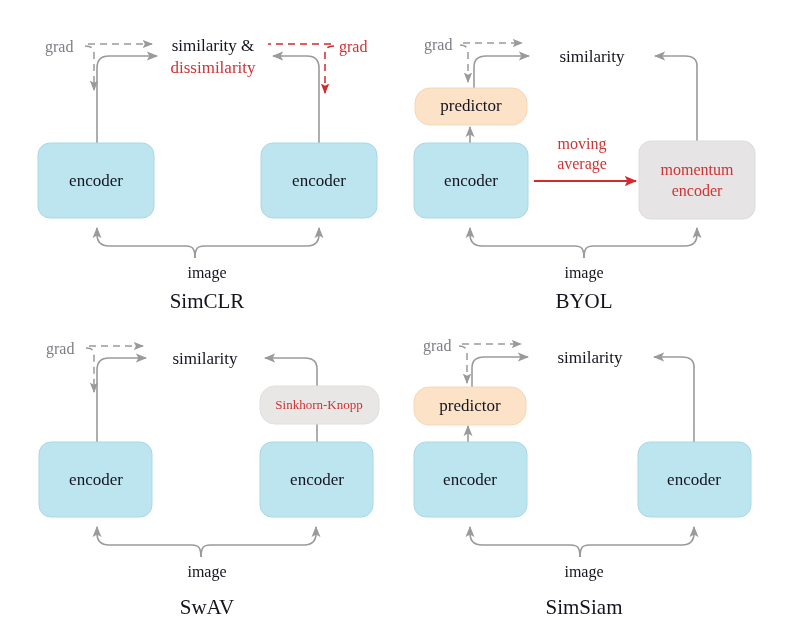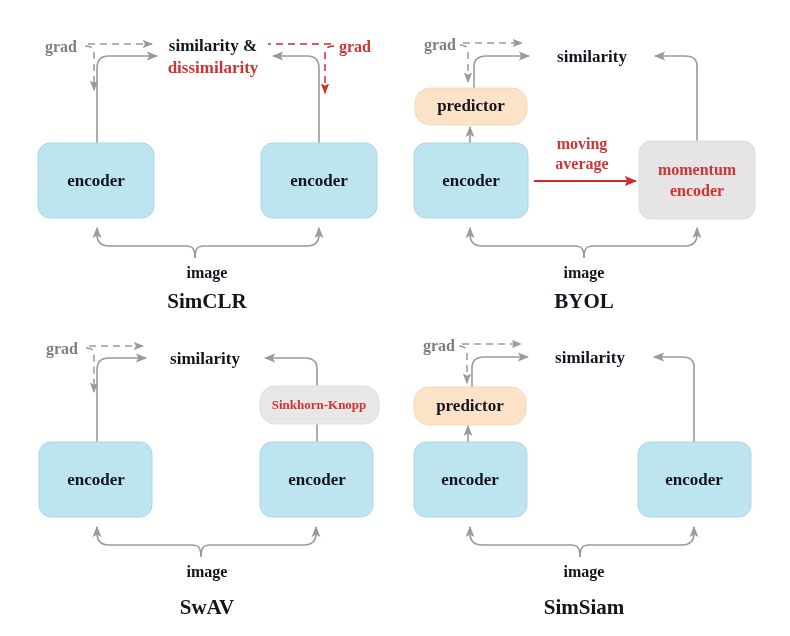--- a/index.html
+++ b/index.html
@@ -36,21 +36,21 @@
   .panel-title {
     font-family: "Liberation Serif", "DejaVu Serif", serif;
     font-size: 21px;
     fill: #14141e;
     text-anchor: middle;
   }
 </style>
 </head>
 <body>
 
-<div id="figure" style="background: rgb(255, 255, 255); font-weight: bold;">
+<div id="figure" style="background: rgb(255, 255, 255);">
   <svg class="diagram" viewBox="0 0 790 636" xmlns="http://www.w3.org/2000/svg">
     <defs>
       <marker id="arrGray" viewBox="0 0 10 10" refX="9" refY="5" markerWidth="7" markerHeight="7" orient="auto-start-reverse">
         <path d="M 0 1 L 10 5 L 0 9 L 2.2 5 z" fill="#9a9a9a"></path>
       </marker>
       <marker id="arrGrayDash" viewBox="0 0 10 10" refX="9" refY="5" markerWidth="7" markerHeight="7" orient="auto-start-reverse">
         <path d="M 0 1 L 10 5 L 0 9 L 2.2 5 z" fill="#9a9a9a"></path>
       </marker>
       <marker id="arrRed" viewBox="0 0 10 10" refX="9" refY="5" markerWidth="7" markerHeight="7" orient="auto-start-reverse">
         <path d="M 0 1 L 10 5 L 0 9 L 2.2 5 z" fill="#d32b2b"></path>

